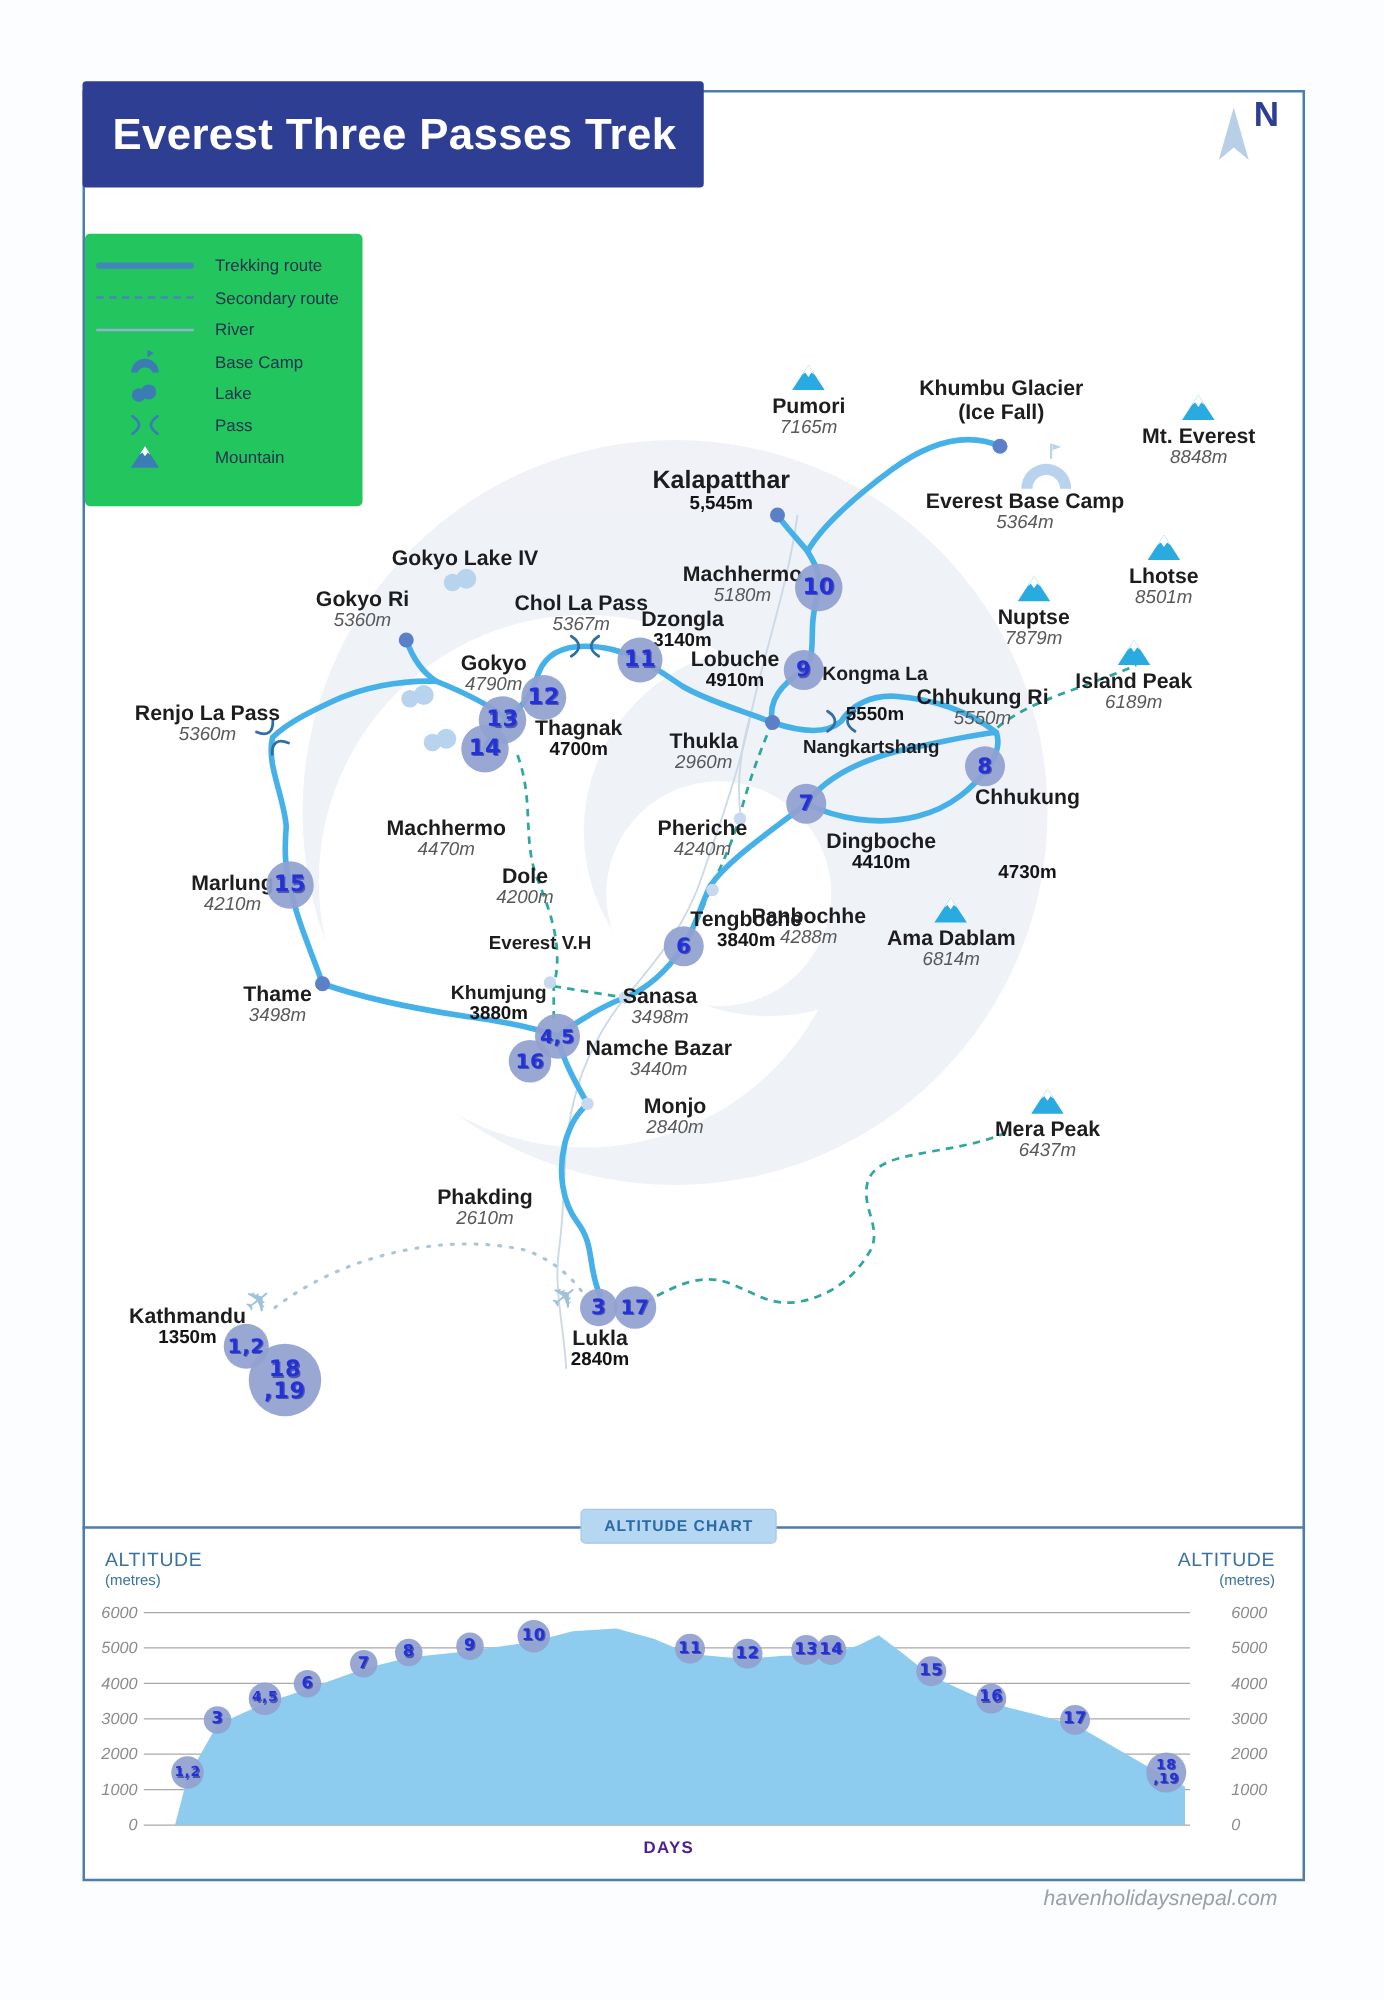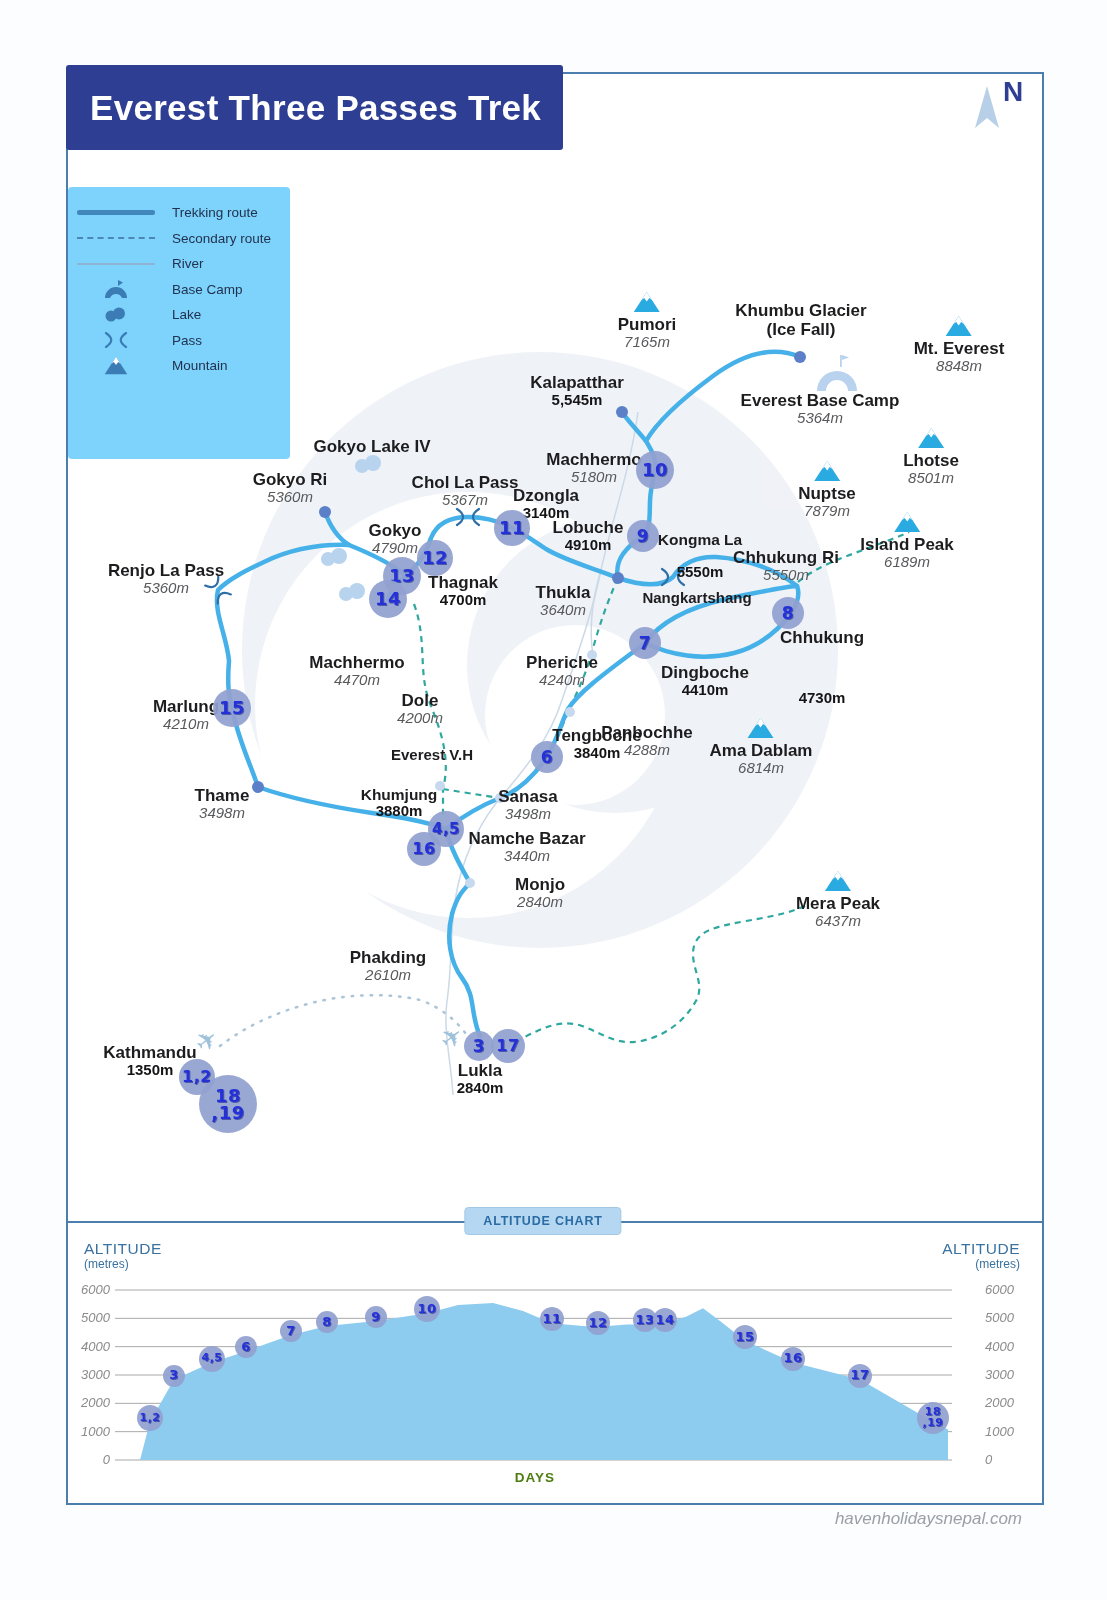--- a/index.html
+++ b/index.html
@@ -8,21 +8,21 @@
   .layer{position:absolute;left:0;top:0;width:1107px;height:1600px;pointer-events:none;}
   #base-svg{z-index:1;}
   #map-layer,#chart-layer{z-index:3;}
   .frame{position:absolute;left:66px;top:72px;width:978px;height:1433px;border:2px solid #4b7dad;
          box-sizing:border-box;background:#fff;z-index:0;}
   .header{position:absolute;left:66px;top:65px;width:497px;height:85px;background:#2e3e93;
           border-radius:3px;display:flex;align-items:center;z-index:4;}
   .header h1{margin:0;padding-left:24px;font-size:35px;font-weight:700;color:#fff;letter-spacing:.3px;}
   .compass{position:absolute;left:972px;top:84px;z-index:4;width:70px;height:66px;}
   .compass .n{position:absolute;left:31px;top:-8px;font-size:28px;font-weight:800;color:#2e3e93;}
-  .legend{position:absolute;left:68px;top:187px;width:222px;height:272px;background:#7dd3fc;
+  .legend{position:absolute;left:68px;top:187px;width:222px;height:218px;background:#22c55e;
           border-radius:4px;z-index:4;padding-top:13px;box-sizing:border-box;}
   .lg-row{display:flex;align-items:center;height:25.5px;}
   .lg-ic{width:96px;display:flex;justify-content:center;align-items:center;}
   .lg-tx{font-size:13.5px;color:#22324e;font-weight:500;margin-left:8px;white-space:nowrap;}
   .loc,.mtn{position:absolute;display:flex;flex-direction:column;align-items:center;
             transform:translateX(-50%);line-height:1.12;text-align:center;white-space:nowrap;z-index:3;}
   .ln{font-size:17px;font-weight:700;color:#1d1d1f;}
   .la-i{font-style:italic;font-size:15px;font-weight:400;color:#58595b;}
   .la-b{font-size:15px;font-weight:700;color:#141416;}
   .mic{line-height:0;margin-bottom:1px;}
@@ -37,21 +37,21 @@
   .plane{position:absolute;color:#9fc2db;font-size:26px;z-index:3;}
   .divider{position:absolute;left:66px;top:1221px;width:978px;height:2px;background:#4b7dad;z-index:4;}
   .badge{position:absolute;left:543px;top:1207px;transform:translateX(-50%);background:#b5d7f1;
          color:#2a6ba4;font-size:12.5px;font-weight:700;letter-spacing:.8px;padding:6px 18px;
          border-radius:4px;border:1px solid #a3c8e6;z-index:5;white-space:nowrap;}
   .axisT{position:absolute;z-index:4;color:#39719f;line-height:1.15;}
   .axisT .t1{font-size:15.5px;font-weight:400;letter-spacing:.5px;}
   .axisT .t2{font-size:12px;font-weight:400;}
   .tick{position:absolute;font-size:13px;font-style:italic;color:#8b8b8b;z-index:3;}
   .days{position:absolute;left:115px;top:1470px;width:840px;text-align:center;font-size:13.5px;
-        font-weight:700;color:#4d7c0f;letter-spacing:1px;z-index:4;}
+        font-weight:700;color:#4c1d95;letter-spacing:1px;z-index:4;}
   .footer{position:absolute;right:85px;top:1509px;font-size:17px;font-style:italic;color:#9aa0a6;z-index:4;}
 </style>
 </head>
 <body>
 
 <div class="frame"></div>
 
 <svg id="base-svg" class="layer" width="1107" height="1600" viewBox="0 0 1107 1600">
   <g opacity="0.7">
     <circle cx="540" cy="650" r="298" fill="#e9edf4"></circle>
@@ -243,21 +243,21 @@
     </div>
     <div class="loc" style="left: 588px; top: 518px;">
       <div class="ln">Lobuche</div>
       <div class="la-b">4910m</div>
     </div>
     <div class="loc" style="left: 594px; top: 450px;">
       <div class="ln">Machhermo</div>
       <div class="la-i">5180m</div>
     </div>
     <div class="loc" style="left: 577px; top: 373px;">
-      <div class="ln" style="font-size: 17px;">Kalapatthar</div>
+      <div class="ln" style="font-size: 20px;">Kalapatthar</div>
       <div class="la-b">5,545m</div>
     </div>
     <div class="loc" style="left: 801px; top: 301px;">
       <div class="ln">Khumbu Glacier</div>
       <div class="ln">(Ice Fall)</div>
     </div>
     <div class="loc" style="left: 820px; top: 391px;">
       <div class="ln">Everest Base Camp</div>
       <div class="la-i">5364m</div>
     </div>
@@ -275,21 +275,21 @@
     </div>
     <div class="loc" style="left: 697px; top: 590px;">
       <div class="ln" style="font-size: 15px;">Nangkartshang</div>
     </div>
     <div class="loc" style="left: 705px; top: 663px;">
       <div class="ln">Dingboche</div>
       <div class="la-b">4410m</div>
     </div>
     <div class="loc" style="left: 563px; top: 583px;">
       <div class="ln">Thukla</div>
-      <div class="la-i">3640m</div>
+      <div class="la-i">2960m</div>
     </div>
     <div class="loc" style="left: 562px; top: 653px;">
       <div class="ln">Pheriche</div>
       <div class="la-i">4240m</div>
     </div>
     <div class="loc" style="left: 647px; top: 723px;">
       <div class="ln">Panbochhe</div>
       <div class="la-i">4288m</div>
     </div>
     <div class="loc" style="left: 597px; top: 726px;">

